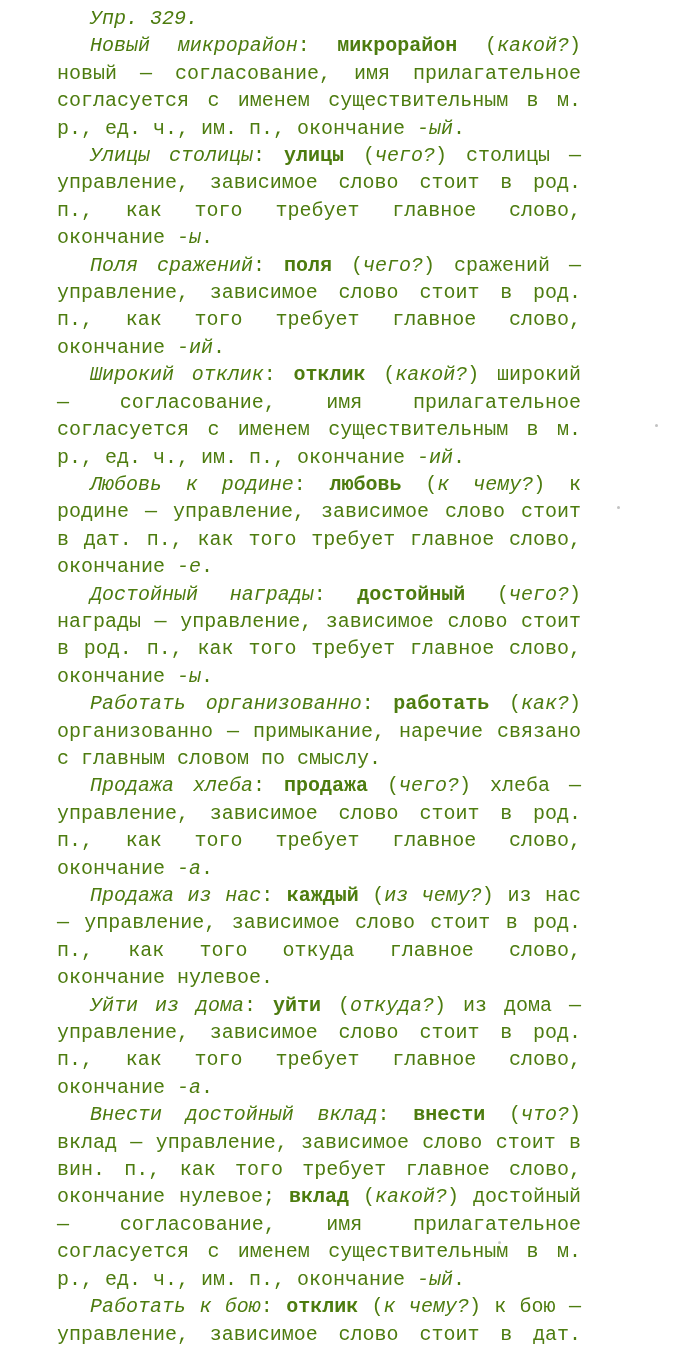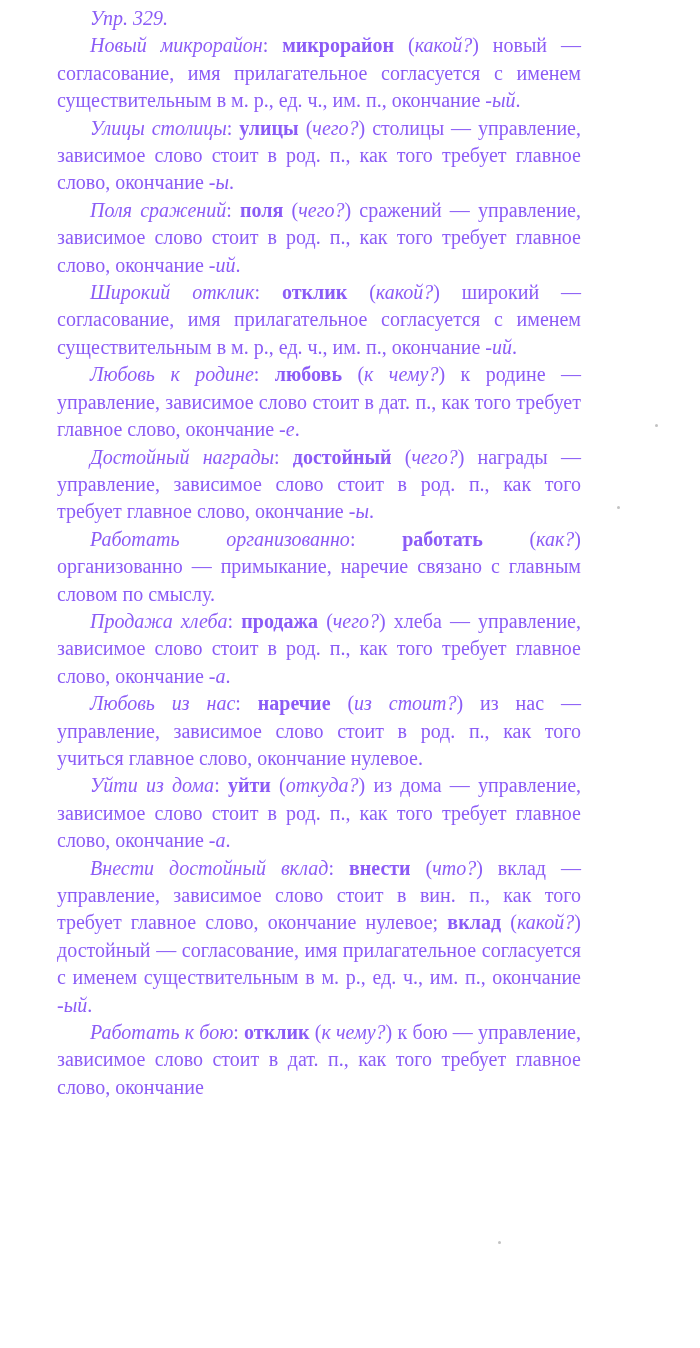--- a/index.html
+++ b/index.html
@@ -11,24 +11,24 @@
     width: 700px;
     height: 1348px;
     overflow: hidden;
     position: relative;
   }
   .page {
     box-sizing: border-box;
     width: 617px;
     height: 1348px;
     padding: 5px 36px 0 57px;
-    font-family: Liberation Serif, serif;
+    font-family: Liberation Mono, monospace;
     font-size: 20px;
     line-height: 27.4px;
-    color: #8b5cf6;
+    color: #4d7c0f;
     text-align: justify;
   }
   .para {
     margin: 0;
     text-indent: 33px;
   }
   .title-line {
     margin: 0;
     text-indent: 33px;
     font-style: italic;
@@ -53,21 +53,21 @@
   <p class="title-line">Упр. 329.</p>
   <div>
       <p class="para"><span class="seg-italic">Новый микрорайон</span><span class="seg-normal">: </span><span class="seg-bold">микрорайон</span><span class="seg-normal"> (</span><span class="seg-italic">какой?</span><span class="seg-normal">) новый — согласование, имя прилагательное согласуется с именем существительным в м. р., ед. ч., им. п., окончание </span><span class="seg-italic">-ый</span><span class="seg-normal">.</span></p>
       <p class="para"><span class="seg-italic">Улицы столицы</span><span class="seg-normal">: </span><span class="seg-bold">улицы</span><span class="seg-normal"> (</span><span class="seg-italic">чего?</span><span class="seg-normal">) столицы — управление, зависимое слово стоит в род. п., как того требует главное слово, окончание </span><span class="seg-italic">-ы</span><span class="seg-normal">.</span></p>
       <p class="para"><span class="seg-italic">Поля сражений</span><span class="seg-normal">: </span><span class="seg-bold">поля</span><span class="seg-normal"> (</span><span class="seg-italic">чего?</span><span class="seg-normal">) сражений — управление, зависимое слово стоит в род. п., как того требует главное слово, окончание </span><span class="seg-italic">-ий</span><span class="seg-normal">.</span></p>
       <p class="para"><span class="seg-italic">Широкий отклик</span><span class="seg-normal">: </span><span class="seg-bold">отклик</span><span class="seg-normal"> (</span><span class="seg-italic">какой?</span><span class="seg-normal">) широкий — согласование, имя прилагательное согласуется с именем существительным в м. р., ед. ч., им. п., окончание </span><span class="seg-italic">-ий</span><span class="seg-normal">.</span></p>
       <p class="para"><span class="seg-italic">Любовь к родине</span><span class="seg-normal">: </span><span class="seg-bold">любовь</span><span class="seg-normal"> (</span><span class="seg-italic">к чему?</span><span class="seg-normal">) к родине — управление, зависимое слово стоит в дат. п., как того требует главное слово, окончание </span><span class="seg-italic">-е</span><span class="seg-normal">.</span></p>
       <p class="para"><span class="seg-italic">Достойный награды</span><span class="seg-normal">: </span><span class="seg-bold">достойный</span><span class="seg-normal"> (</span><span class="seg-italic">чего?</span><span class="seg-normal">) награды — управление, зависимое слово стоит в род. п., как того требует главное слово, окончание </span><span class="seg-italic">-ы</span><span class="seg-normal">.</span></p>
       <p class="para"><span class="seg-italic">Работать организованно</span><span class="seg-normal">: </span><span class="seg-bold">работать</span><span class="seg-normal"> (</span><span class="seg-italic">как?</span><span class="seg-normal">) организованно — примыкание, наречие связано с главным словом по смыслу.</span></p>
       <p class="para"><span class="seg-italic">Продажа хлеба</span><span class="seg-normal">: </span><span class="seg-bold">продажа</span><span class="seg-normal"> (</span><span class="seg-italic">чего?</span><span class="seg-normal">) хлеба — управление, зависимое слово стоит в род. п., как того требует главное слово, окончание </span><span class="seg-italic">-а</span><span class="seg-normal">.</span></p>
-      <p class="para"><span class="seg-italic">Любовь из нас</span><span class="seg-normal">: </span><span class="seg-bold">наречие</span><span class="seg-normal"> (</span><span class="seg-italic">из стоит?</span><span class="seg-normal">) из нас — управление, зависимое слово стоит в род. п., как того учиться главное слово, окончание нулевое.</span></p>
+      <p class="para"><span class="seg-italic">Продажа из нас</span><span class="seg-normal">: </span><span class="seg-bold">каждый</span><span class="seg-normal"> (</span><span class="seg-italic">из чему?</span><span class="seg-normal">) из нас — управление, зависимое слово стоит в род. п., как того откуда главное слово, окончание нулевое.</span></p>
       <p class="para"><span class="seg-italic">Уйти из дома</span><span class="seg-normal">: </span><span class="seg-bold">уйти</span><span class="seg-normal"> (</span><span class="seg-italic">откуда?</span><span class="seg-normal">) из дома — управление, зависимое слово стоит в род. п., как того требует главное слово, окончание </span><span class="seg-italic">-а</span><span class="seg-normal">.</span></p>
       <p class="para"><span class="seg-italic">Внести достойный вклад</span><span class="seg-normal">: </span><span class="seg-bold">внести</span><span class="seg-normal"> (</span><span class="seg-italic">что?</span><span class="seg-normal">) вклад — управление, зависимое слово стоит в вин. п., как того требует главное слово, окончание нулевое; </span><span class="seg-bold">вклад</span><span class="seg-normal"> (</span><span class="seg-italic">какой?</span><span class="seg-normal">) достойный — согласование, имя прилагательное согласуется с именем существительным в м. р., ед. ч., им. п., окончание </span><span class="seg-italic">-ый</span><span class="seg-normal">.</span></p>
       <p class="para"><span class="seg-italic">Работать к бою</span><span class="seg-normal">: </span><span class="seg-bold">отклик</span><span class="seg-normal"> (</span><span class="seg-italic">к чему?</span><span class="seg-normal">) к бою — управление, зависимое слово стоит в дат. п., как того требует главное слово, окончание </span></p>
     </div>
 </div>
 
 <div class="speck" style="left:617px; top:506px;"></div>
 <div class="speck" style="left:498px; top:1241px;"></div>
 <div class="speck" style="left:655px; top:424px;"></div>
 

